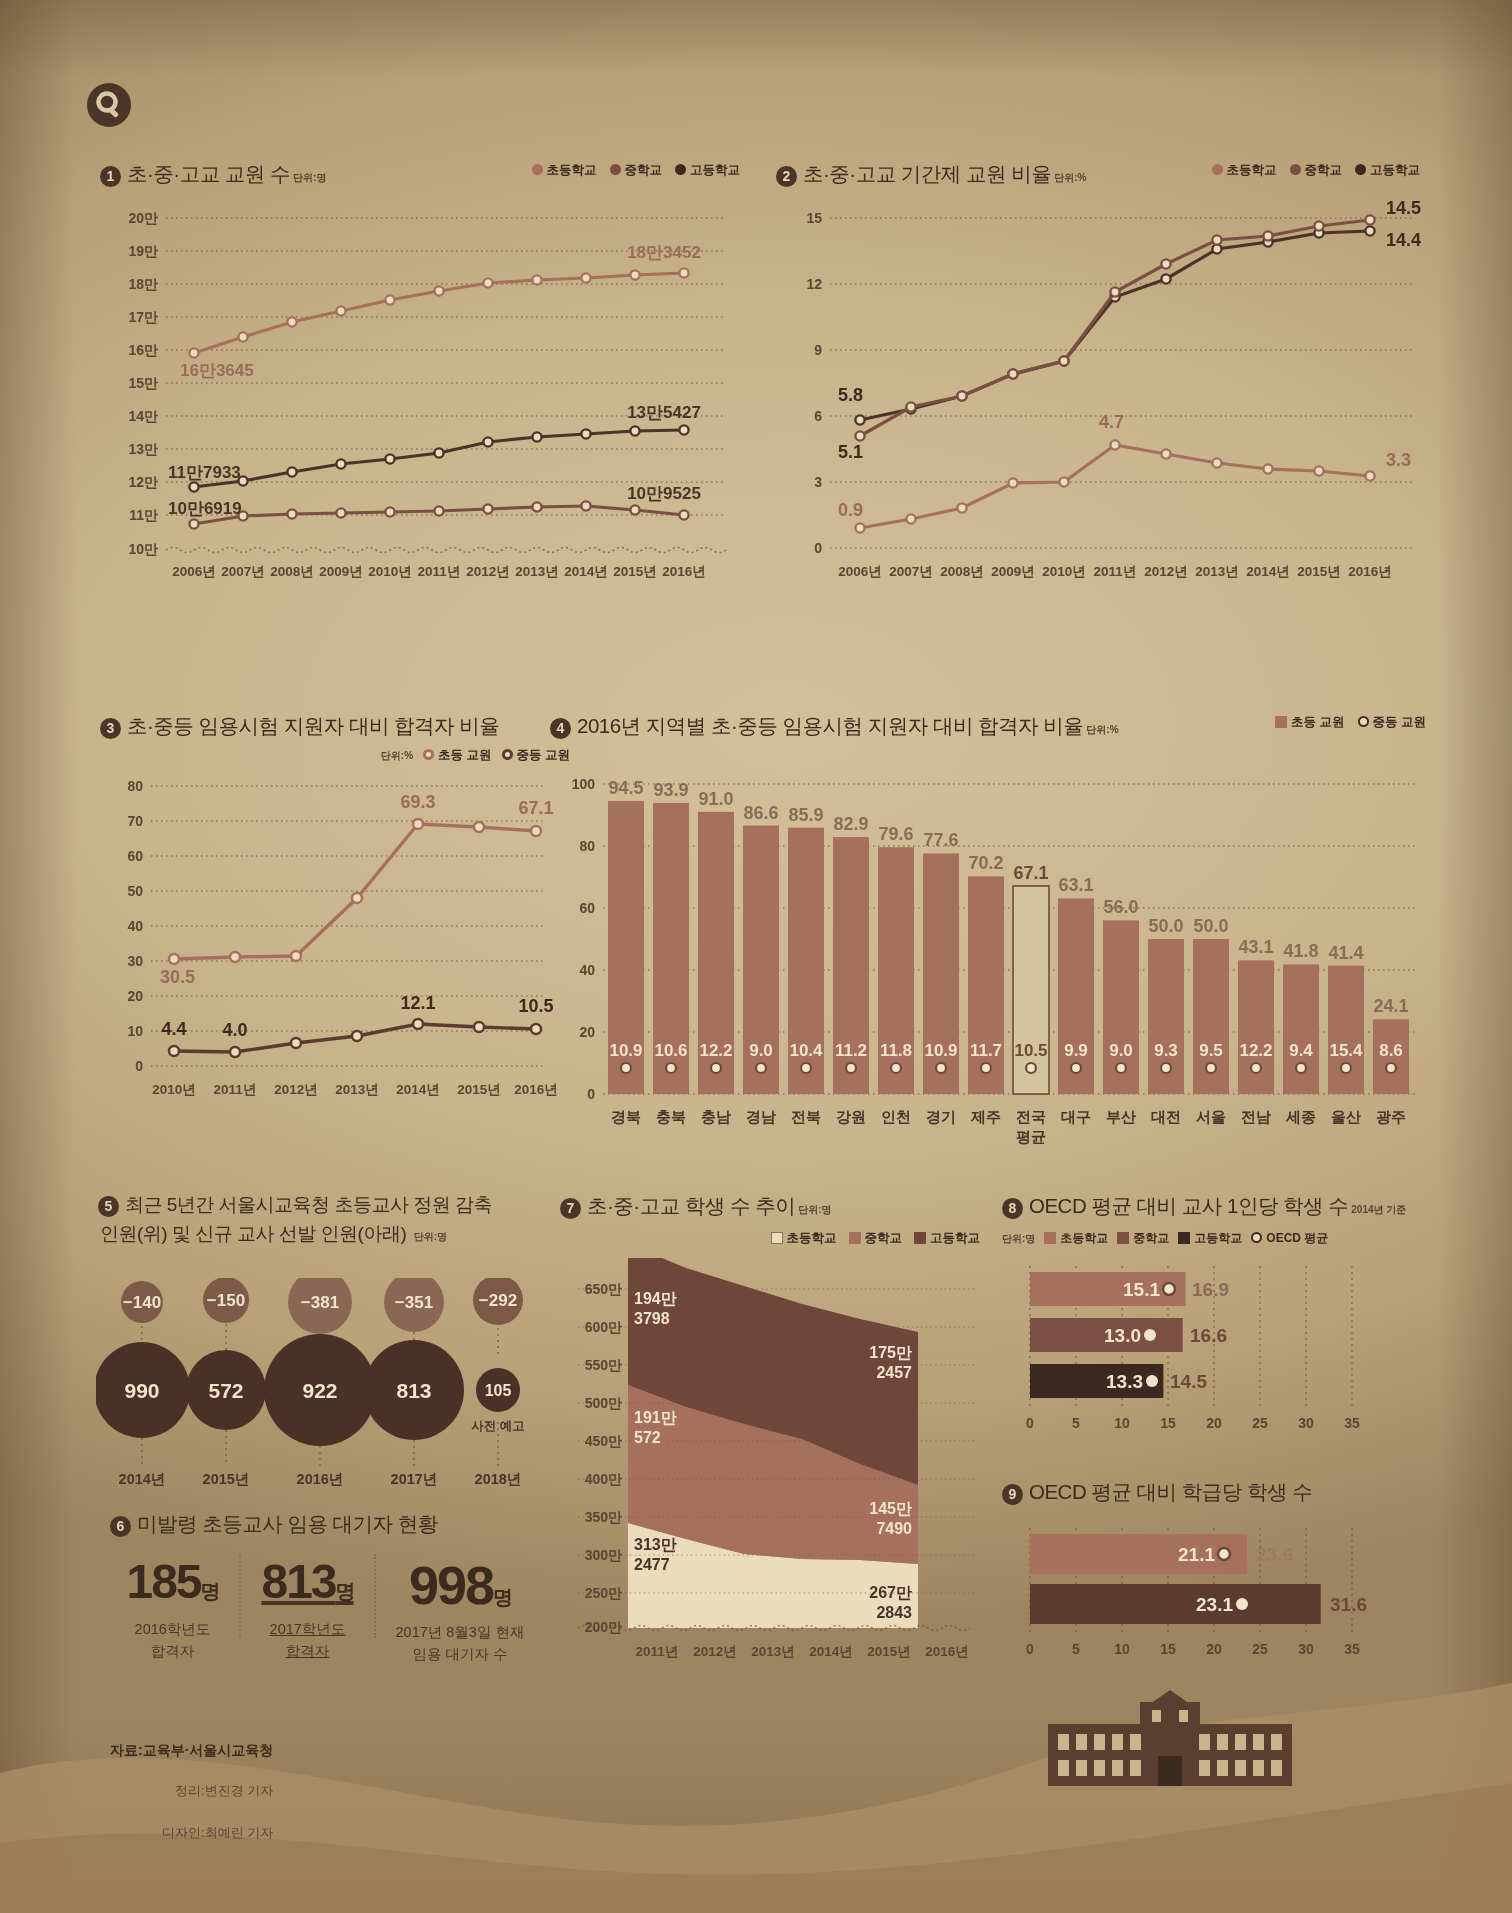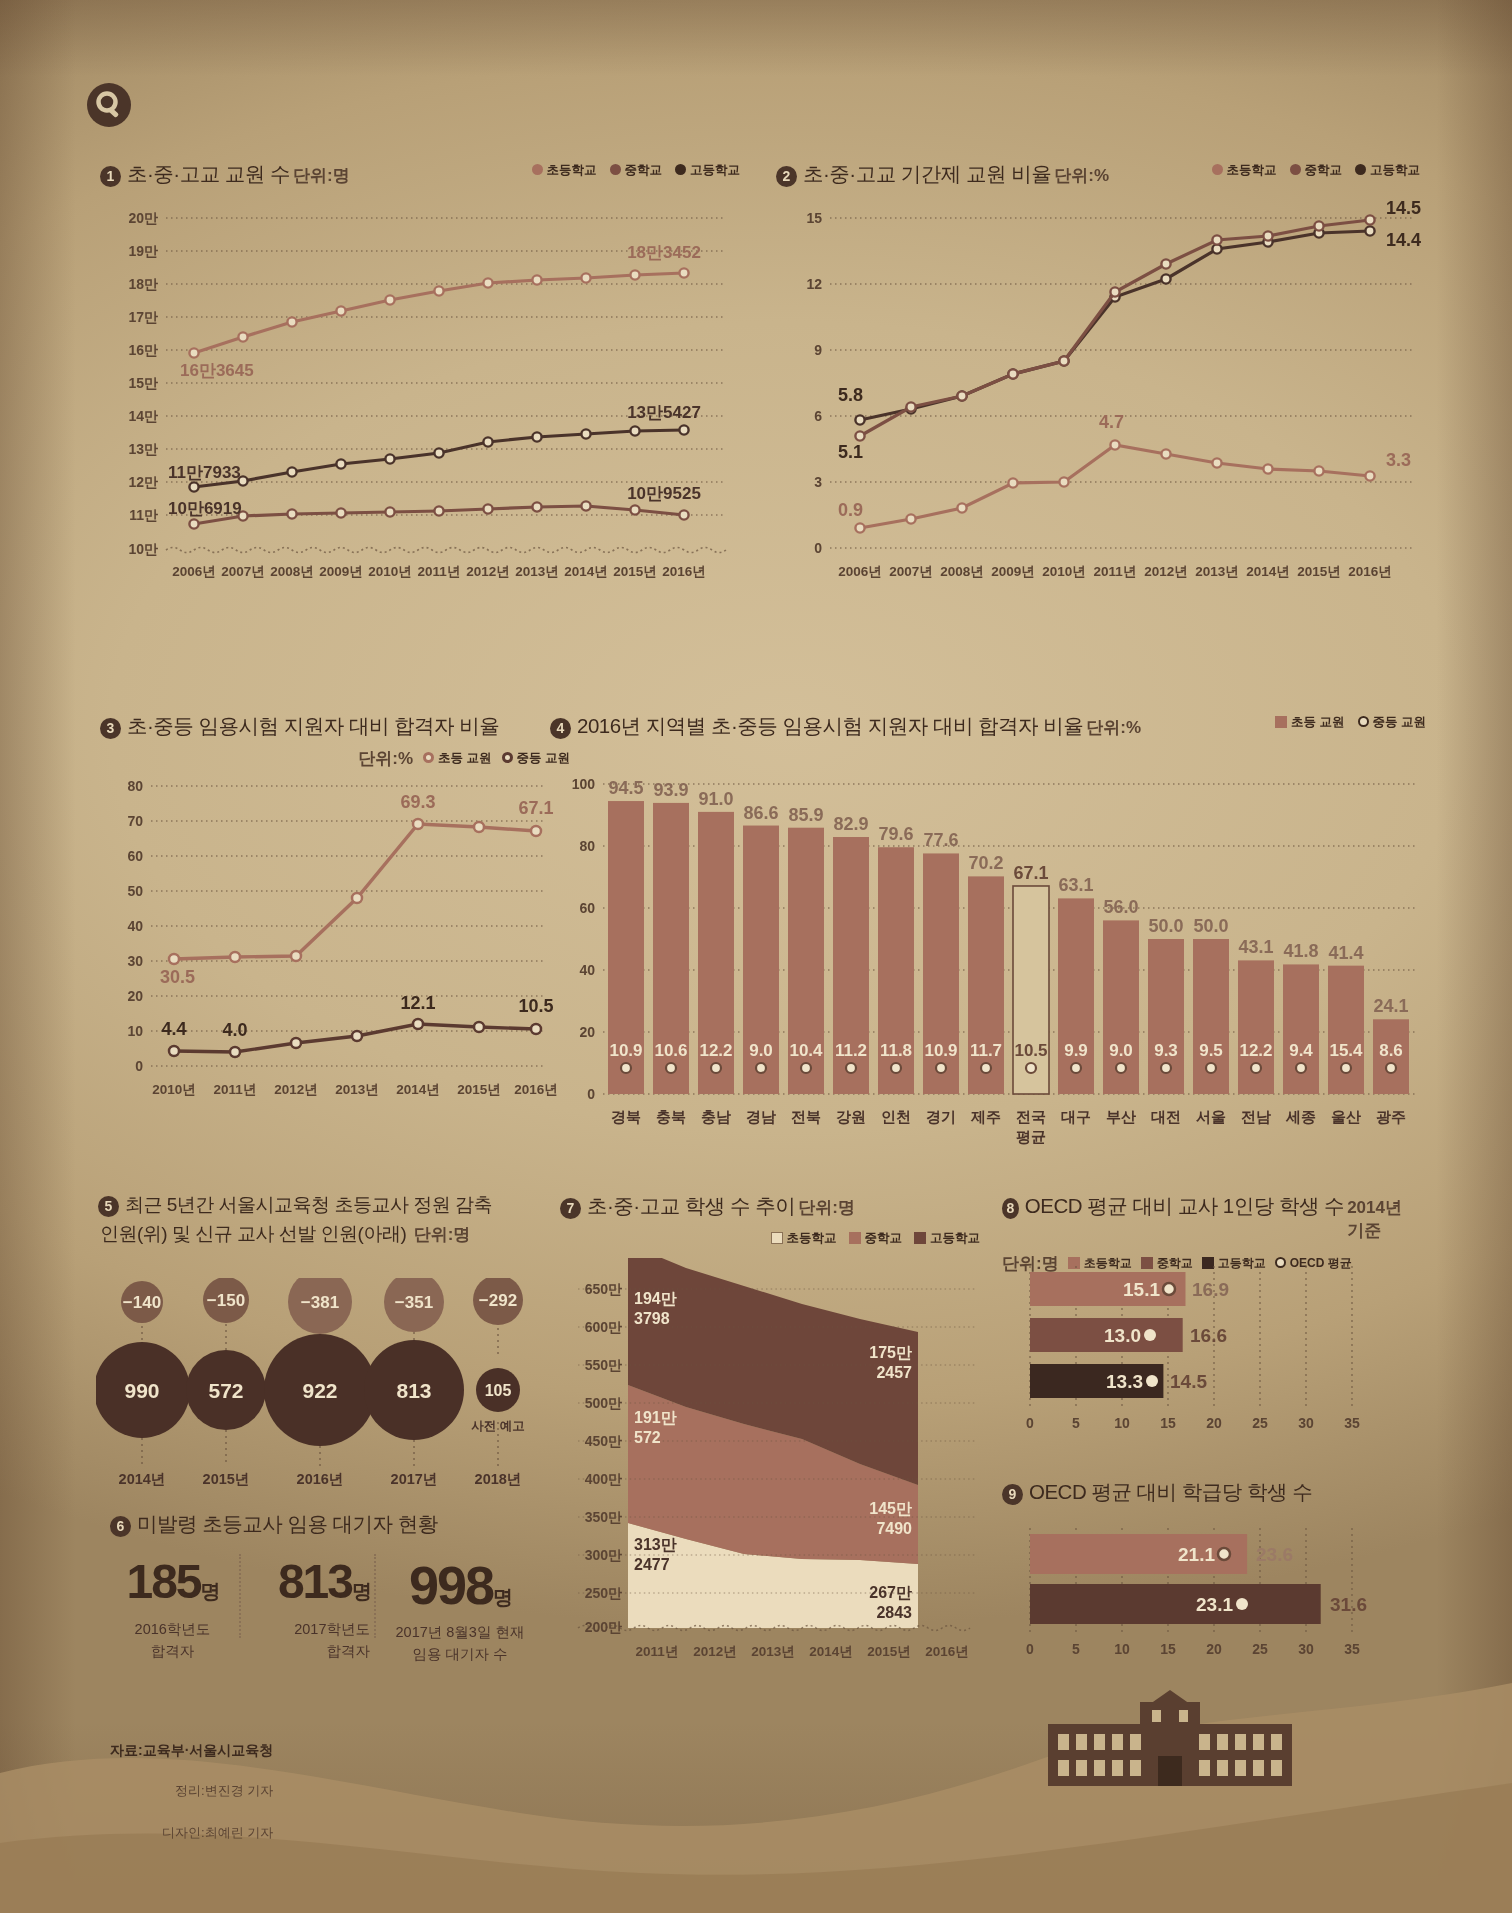--- a/index.html
+++ b/index.html
@@ -23,21 +23,21 @@
   
   .hill { position:absolute; bottom:0; left:0; width:100%; }
   
   .num-badge {
     display:inline-flex; align-items:center; justify-content:center;
     width:21px; height:21px; border-radius:50%;
     background:#4b3529; color:#e8d9bb; font-size:14px; font-weight:bold;
     vertical-align:middle; margin-right:6px;
   }
   .sec-title { font-size:20.5px; font-weight:normal; color:#3d2a1e; letter-spacing:-.5px; white-space:nowrap;}
-  .unit { font-size:17px; font-weight:bold; color:#5b4433; margin-left:3px; }
+  .unit { font-size:10px; font-weight:bold; color:#5b4433; margin-left:3px; }
   .legend { display:flex; align-items:center; gap:13px; font-size:12.5px; font-weight:bold; color:#3d2a1e; }
   .legend .sw { width:11px; height:11px; border-radius:50%; display:inline-block; margin-right:4px; vertical-align:-1px;}
   .legend .swsq { width:12px; height:12px; display:inline-block; margin-right:4px; vertical-align:-2px;}
   .legend .ring { width:11px; height:11px; border-radius:50%; display:inline-block; margin-right:4px; vertical-align:-1px;
                   background:#e9dcc0; }
   .panel { position:absolute; }
   svg text { font-family:"Liberation Sans", sans-serif; font-weight:bold; }
   .footer-note { font-size:13px; color:#5b4433; }
   .footer-src { font-size:14px; font-weight:bold; color:#3d2a1e; }
 </style>
@@ -577,21 +577,21 @@
     <div style="flex:0 0 125px; text-align:center;">
       <div style="font-size:48px; font-weight:bold; color:#3d2a1e; letter-spacing:-2px;">
         <span>185</span><span style="font-size:20px;">명</span>
       </div>
       <div style="font-size:14.5px; color:#4a332a; margin-top:10px; line-height:1.5;">
         <div>2016학년도</div>
         <div>합격자</div>
       </div>
     </div>
     <div style="width:1px; border-left:2px dotted #8a7156; margin:0 4px 28px;"></div>
-    <div style="flex:0 0 125px; text-align:right;">
+    <div style="flex:0 0 125px; text-align:center;text-decoration:underline;">
       <div style="font-size:48px; font-weight:bold; color:#3d2a1e; letter-spacing:-2px;">
         <span>813</span><span style="font-size:20px;">명</span>
       </div>
       <div style="font-size:14.5px; color:#4a332a; margin-top:10px; line-height:1.5;">
         <div>2017학년도</div>
         <div>합격자</div>
       </div>
     </div>
     <div style="width:1px; border-left:2px dotted #8a7156; margin:0 4px 28px;"></div>
     <div style="flex:0 0 160px; text-align:center;">

